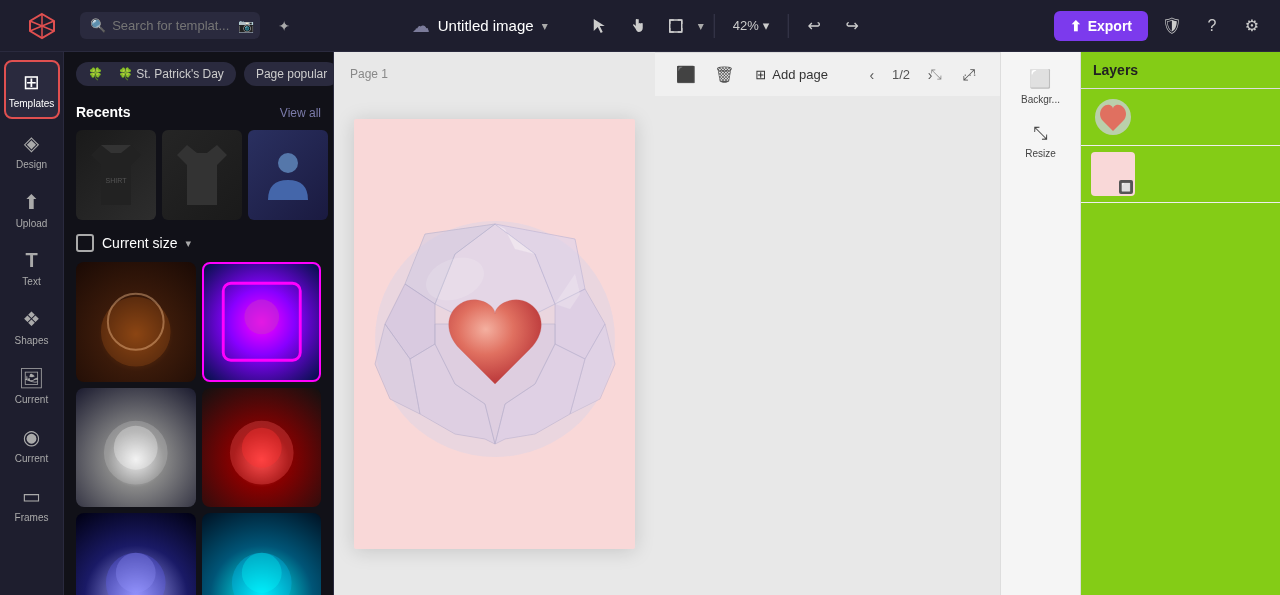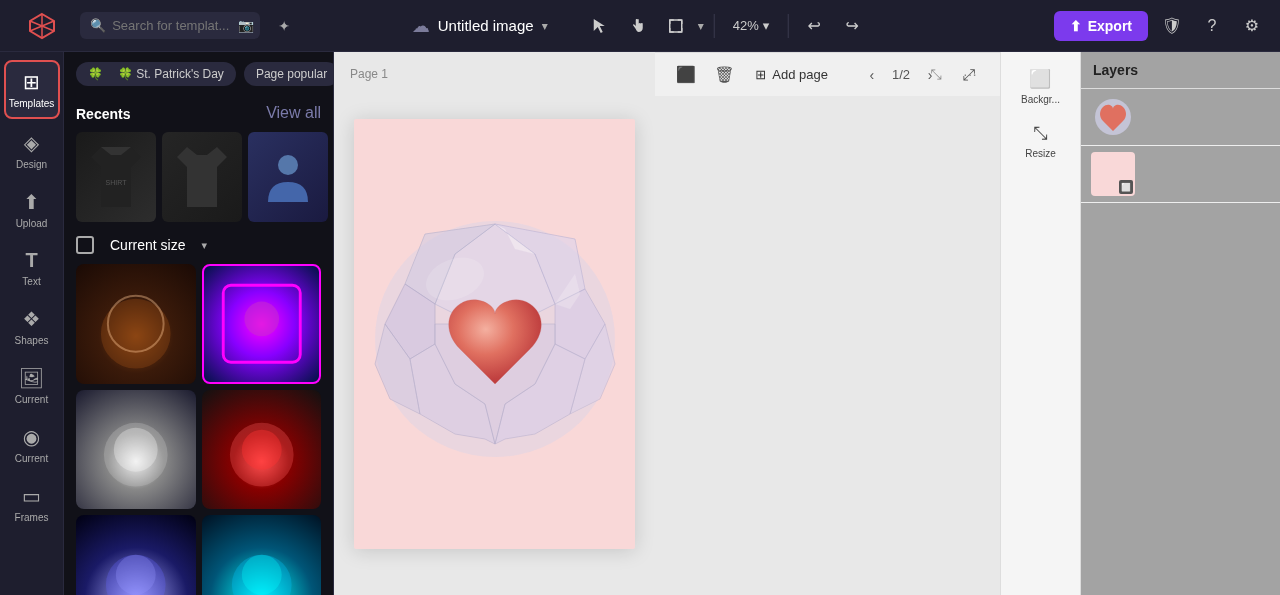--- a/index.html
+++ b/index.html
@@ -212,21 +212,21 @@
       align-items: flex-end;
       margin: 8px 0 10px;
     }
     .section-title {
       color: #ffffff;
       font-size: 14px;
       font-weight: 600;
     }
     .view-all {
       color: #7b7baa;
-      font-size: 16px;
+      font-size: 12px;
       cursor: pointer;
       background: none;
       border: none;
     }
 
     
     .recents-row {
       display: flex;
       gap: 6px;
       align-items: center;
@@ -247,21 +247,21 @@
       align-items: center;
       justify-content: center;
       font-size: 10px;
       color: #666;
     }
 
     
     .size-selector {
       display: flex;
       align-items: center;
-      gap: 16px;
+      gap: 8px;
       margin: 12px 0 10px;
       cursor: pointer;
       background: none;
       border: none;
       color: #ffffff;
       font-size: 14px;
       font-weight: 500;
       padding: 0;
     }
     .size-icon {
@@ -456,21 +456,21 @@
       font-size: 10px;
       gap: 4px;
       background: none;
       border: none;
     }
     .panel-tool-btn .icon-sym { font-size: 18px; }
 
     
     .layers-panel {
       width: 200px;
-      background: #a3a3a3;
+      background: #84cc16;
       border-left: 1px solid #ddd;
       display: flex;
       flex-direction: column;
       overflow: hidden;
       flex-shrink: 0;
     }
     .layers-header {
       padding: 10px 12px;
       font-size: 14px;
       font-weight: 600;

